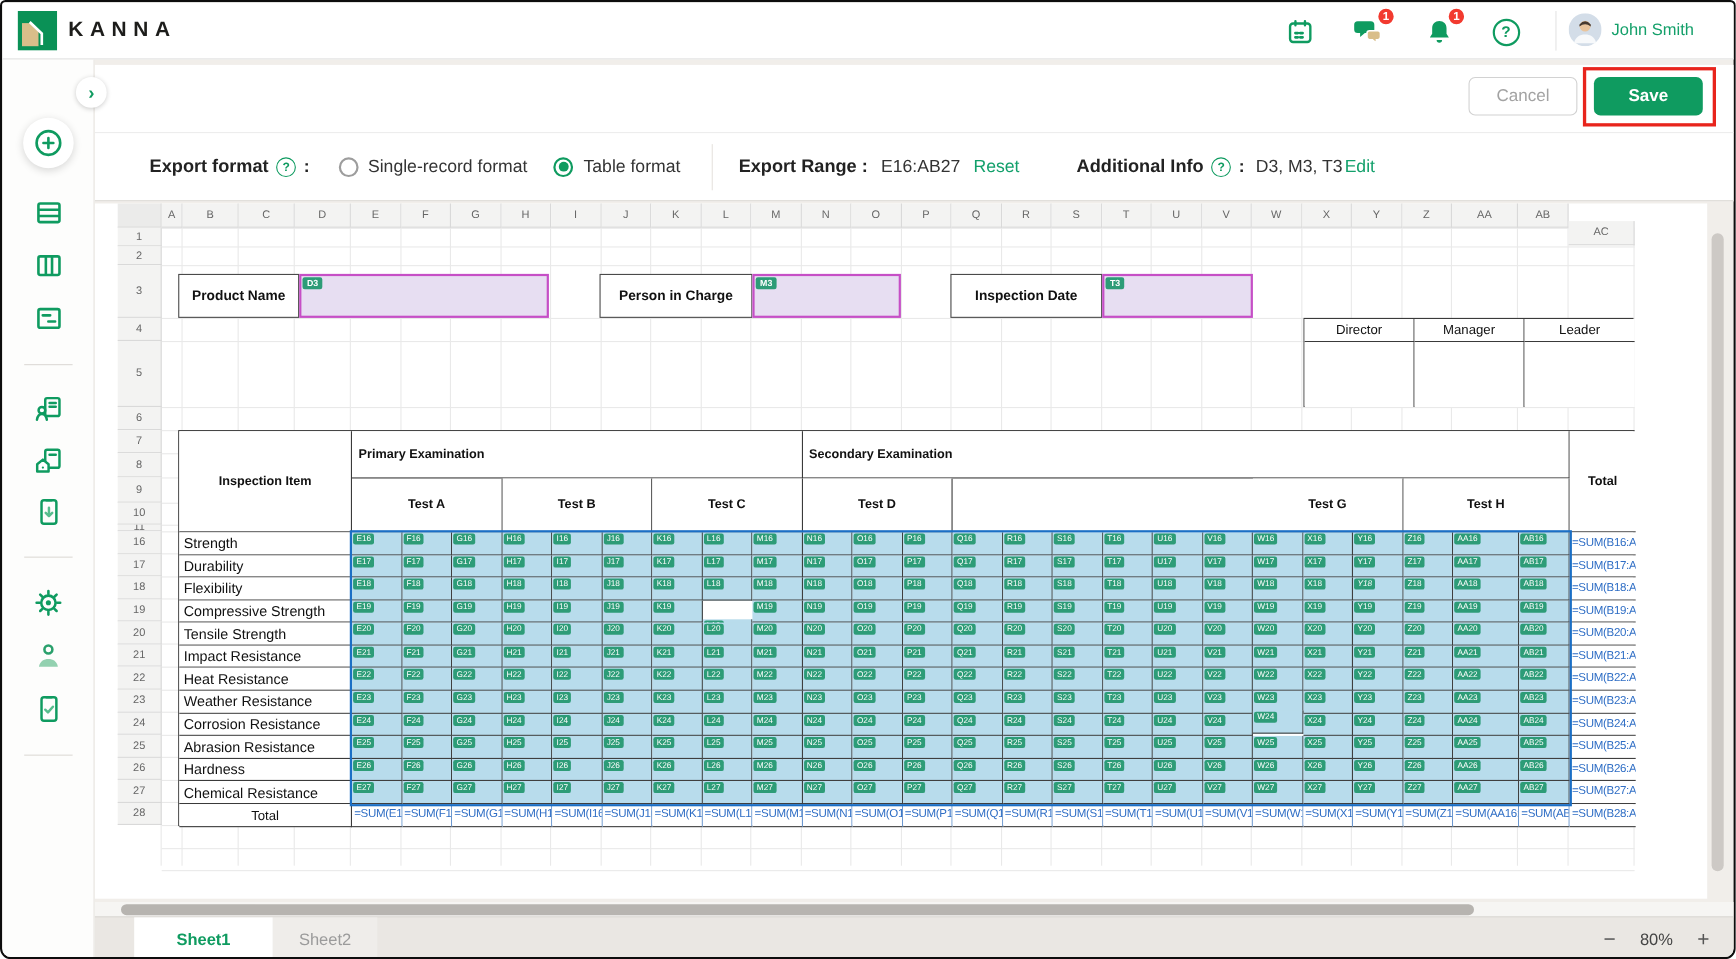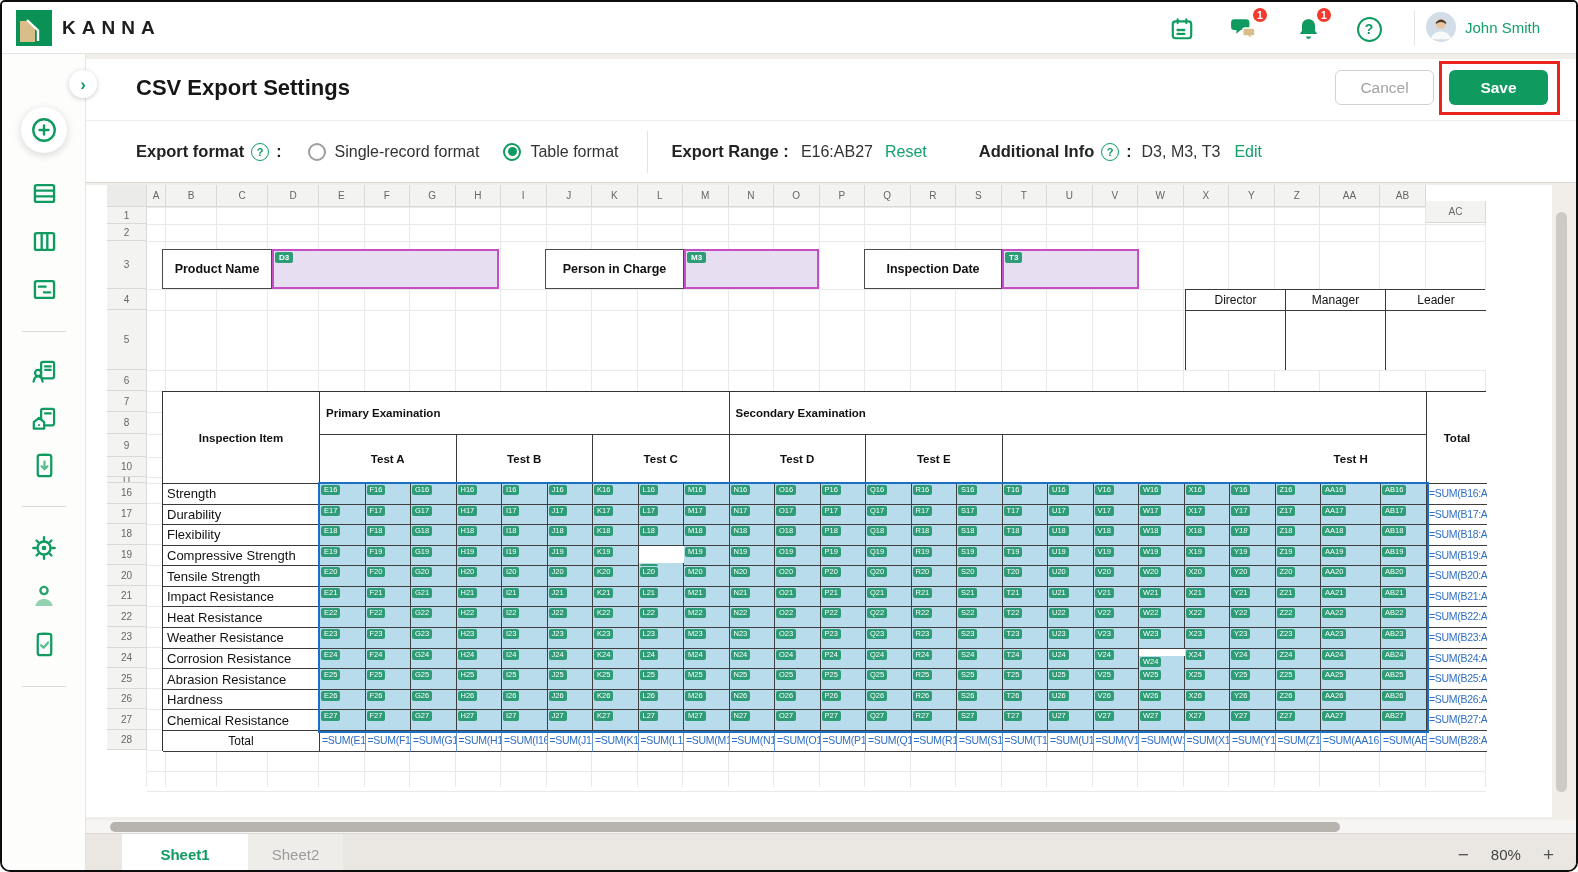--- a/index.html
+++ b/index.html
@@ -200,21 +200,20 @@
       <svg width="27" height="27" viewBox="0 0 24 24" fill="none" stroke="#0f9b60" stroke-width="2" stroke-linecap="round" stroke-linejoin="round">
         <rect x="6" y="2.5" width="12" height="19" rx="2"></rect>
           <path d="M10 2.5h4"></path>
           <path d="M9 12.6l2.2 2.2 4-4.6" stroke="#57bd8e"></path>
       </svg>
     </div>
     <div class="side-div" style="top:632px"></div>
   </div>
 
   <div class="hdr-strip">
-    <div class="page-title">CSV Export Settings</div>
     <div class="btn btn-cancel">Cancel</div>
     <div class="btn btn-save">Save</div>
   </div>
   <div class="red-annotation"></div>
 
   <div class="settings-bar">
     <span class="s-label">Export format</span>
     <span class="s-help">?</span>
     <span class="s-colon">:</span>
     <span class="radio" style="margin-left:26px"></span>
@@ -222,21 +221,21 @@
     <span class="radio sel" style="margin-left:24px"></span>
     <span class="opt-label">Table format</span>
     <span class="s-vdiv"></span>
     <span class="s-label" style="margin-left:24px">Export Range :</span>
     <span class="s-value">E16:AB27</span>
     <span class="s-link">Reset</span>
     <span class="s-label" style="margin-left:52px">Additional Info</span>
     <span class="s-help">?</span>
     <span class="s-colon">:</span>
     <span class="s-value" style="margin-left:10px">D3, M3, T3</span>
-    <span class="s-link" style="margin-left:14px">Edit</span>
+    <span class="s-link" style="margin-left:2px">Edit</span>
   </div>
 
   <div class="sheet-panel"></div>
   <div class="abs" id="sheet">
       <div class="abs" style="left: 39px; top: 22px; width: 1px; height: 580px; background: rgb(233, 233, 233);"></div>
       <div class="abs" style="left: 58px; top: 22px; width: 1px; height: 580px; background: rgb(233, 233, 233);"></div>
       <div class="abs" style="left: 109px; top: 22px; width: 1px; height: 580px; background: rgb(233, 233, 233);"></div>
       <div class="abs" style="left: 160px; top: 22px; width: 1px; height: 580px; background: rgb(233, 233, 233);"></div>
       <div class="abs" style="left: 211px; top: 22px; width: 1px; height: 580px; background: rgb(233, 233, 233);"></div>
       <div class="abs" style="left: 256.5px; top: 22px; width: 1px; height: 580px; background: rgb(233, 233, 233);"></div>
@@ -366,21 +365,21 @@
         <div class="abs" style="left: 200px; top: 21px; width: 100px; height: 59px; border-right: none; background: rgb(255, 255, 255);"></div>
       </div>
       <div class="abs" style="left: 55px; top: 206px; width: 1324px; height: 359.5px; border: 1.3px solid rgb(51, 51, 51); background: rgb(255, 255, 255); z-index: 6;">
         <div class="thdr c abs" style="left: 0px; top: 0px; width: 157px; height: 92px;">Inspection Item</div>
         <div class="thdr c abs" style="left: 157px; top: 43px; width: 136.5px; height: 49px;">Test A</div>
         <div class="thdr l abs" style="left: 157px; top: 0px; width: 409.5px; height: 43px;">Primary Examination</div>
         <div class="thdr c abs" style="left: 293.5px; top: 43px; width: 136.5px; height: 49px;">Test B</div>
         <div class="thdr c abs" style="left: 430px; top: 43px; width: 136.5px; height: 49px;">Test C</div>
         <div class="thdr l abs" style="left: 566.5px; top: 0px; width: 697.5px; height: 43px;">Secondary Examination</div>
         <div class="thdr c abs" style="left: 566.5px; top: 43px; width: 136.5px; height: 49px;">Test D</div>
-        <div class="thdr c abs" style="left: 703px; top: 43px; width: 136.5px; height: 49px;">Test E</div>
+        <div class="thdr c abs" style="left: 976px; top: 43px; width: 136.5px; height: 49px;">Test G</div>
         <div class="thdr c abs" style="left: 1112.5px; top: 43px; width: 151.5px; height: 49px;">Test H</div>
         <div class="thdr c noR abs" style="left: 1264px; top: 0px; width: 60px; height: 92px;">Total</div>
         <div class="itemcell abs" style="left: 0px; top: 92px; width: 157px; height: 20.583px;">Strength</div>
         <div class="datacell abs" style="left: 157px; top: 92px; width: 45.5px; height: 20.583px;">
           <span class="tag sm">E16</span>
         </div>
         <div class="datacell abs" style="left: 202.5px; top: 92px; width: 45.5px; height: 20.583px;">
           <span class="tag sm">F16</span>
         </div>
         <div class="datacell abs" style="left: 248px; top: 92px; width: 45.5px; height: 20.583px;">
@@ -1016,21 +1015,21 @@
         </div>
         <div class="datacell abs" style="left: 839.5px; top: 256.664px; width: 45.5px; height: 20.583px;">
           <span class="tag sm">T24</span>
         </div>
         <div class="datacell abs" style="left: 885px; top: 256.664px; width: 45.5px; height: 20.583px;">
           <span class="tag sm">U24</span>
         </div>
         <div class="datacell abs" style="left: 930.5px; top: 256.664px; width: 45.5px; height: 20.583px;">
           <span class="tag sm">V24</span>
         </div>
-        <div class="datacell abs" style="left: 976px; top: 264px; width: 45.5px; height: 20.583px;">
+        <div class="datacell abs" style="left: 976px; top: 254px; width: 45.5px; height: 20.583px;">
           <span class="tag sm">W24</span>
         </div>
         <div class="datacell abs" style="left: 1021.5px; top: 256.664px; width: 45.5px; height: 20.583px;">
           <span class="tag sm">X24</span>
         </div>
         <div class="datacell abs" style="left: 1067px; top: 256.664px; width: 45.5px; height: 20.583px;">
           <span class="tag sm">Y24</span>
         </div>
         <div class="datacell abs" style="left: 1112.5px; top: 256.664px; width: 45.5px; height: 20.583px;">
           <span class="tag sm">Z24</span>

